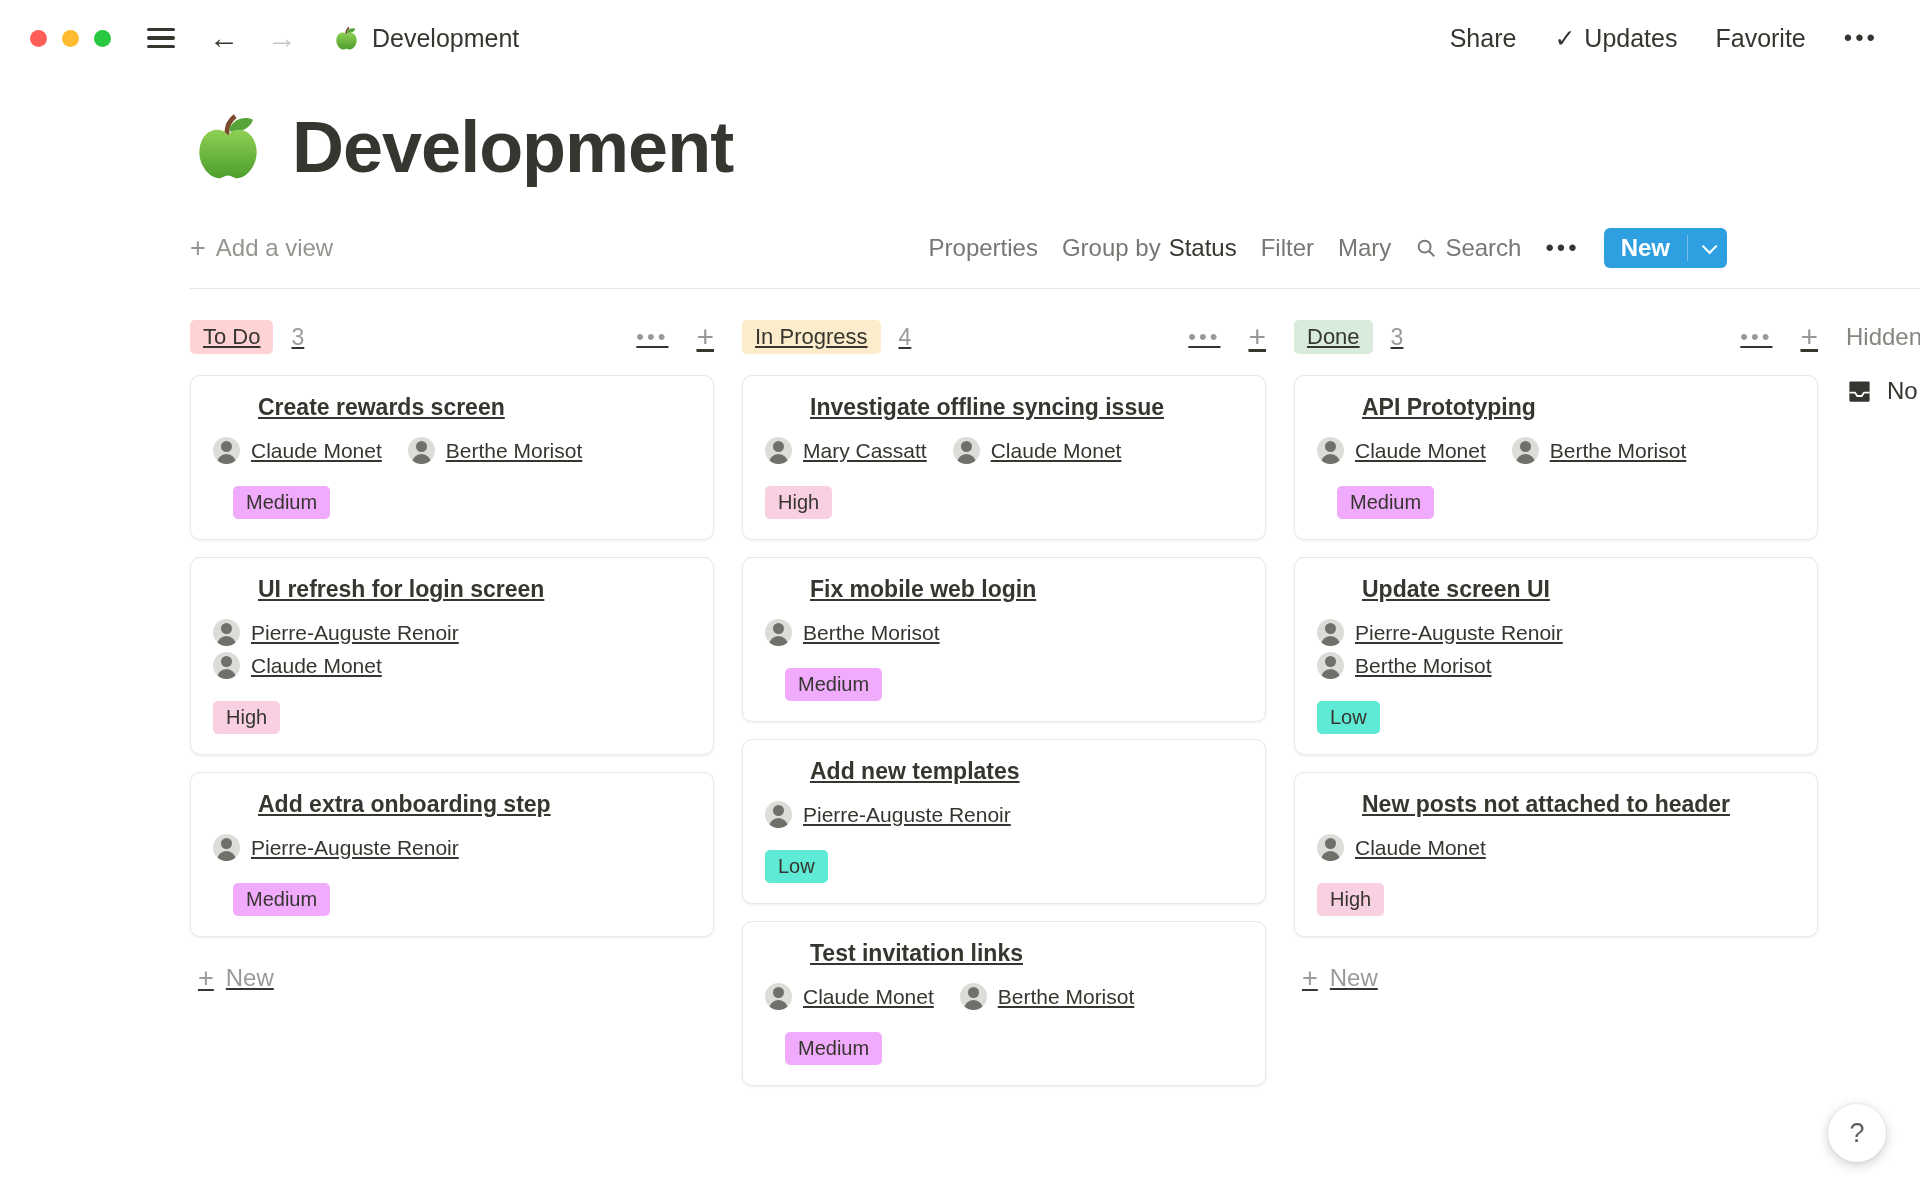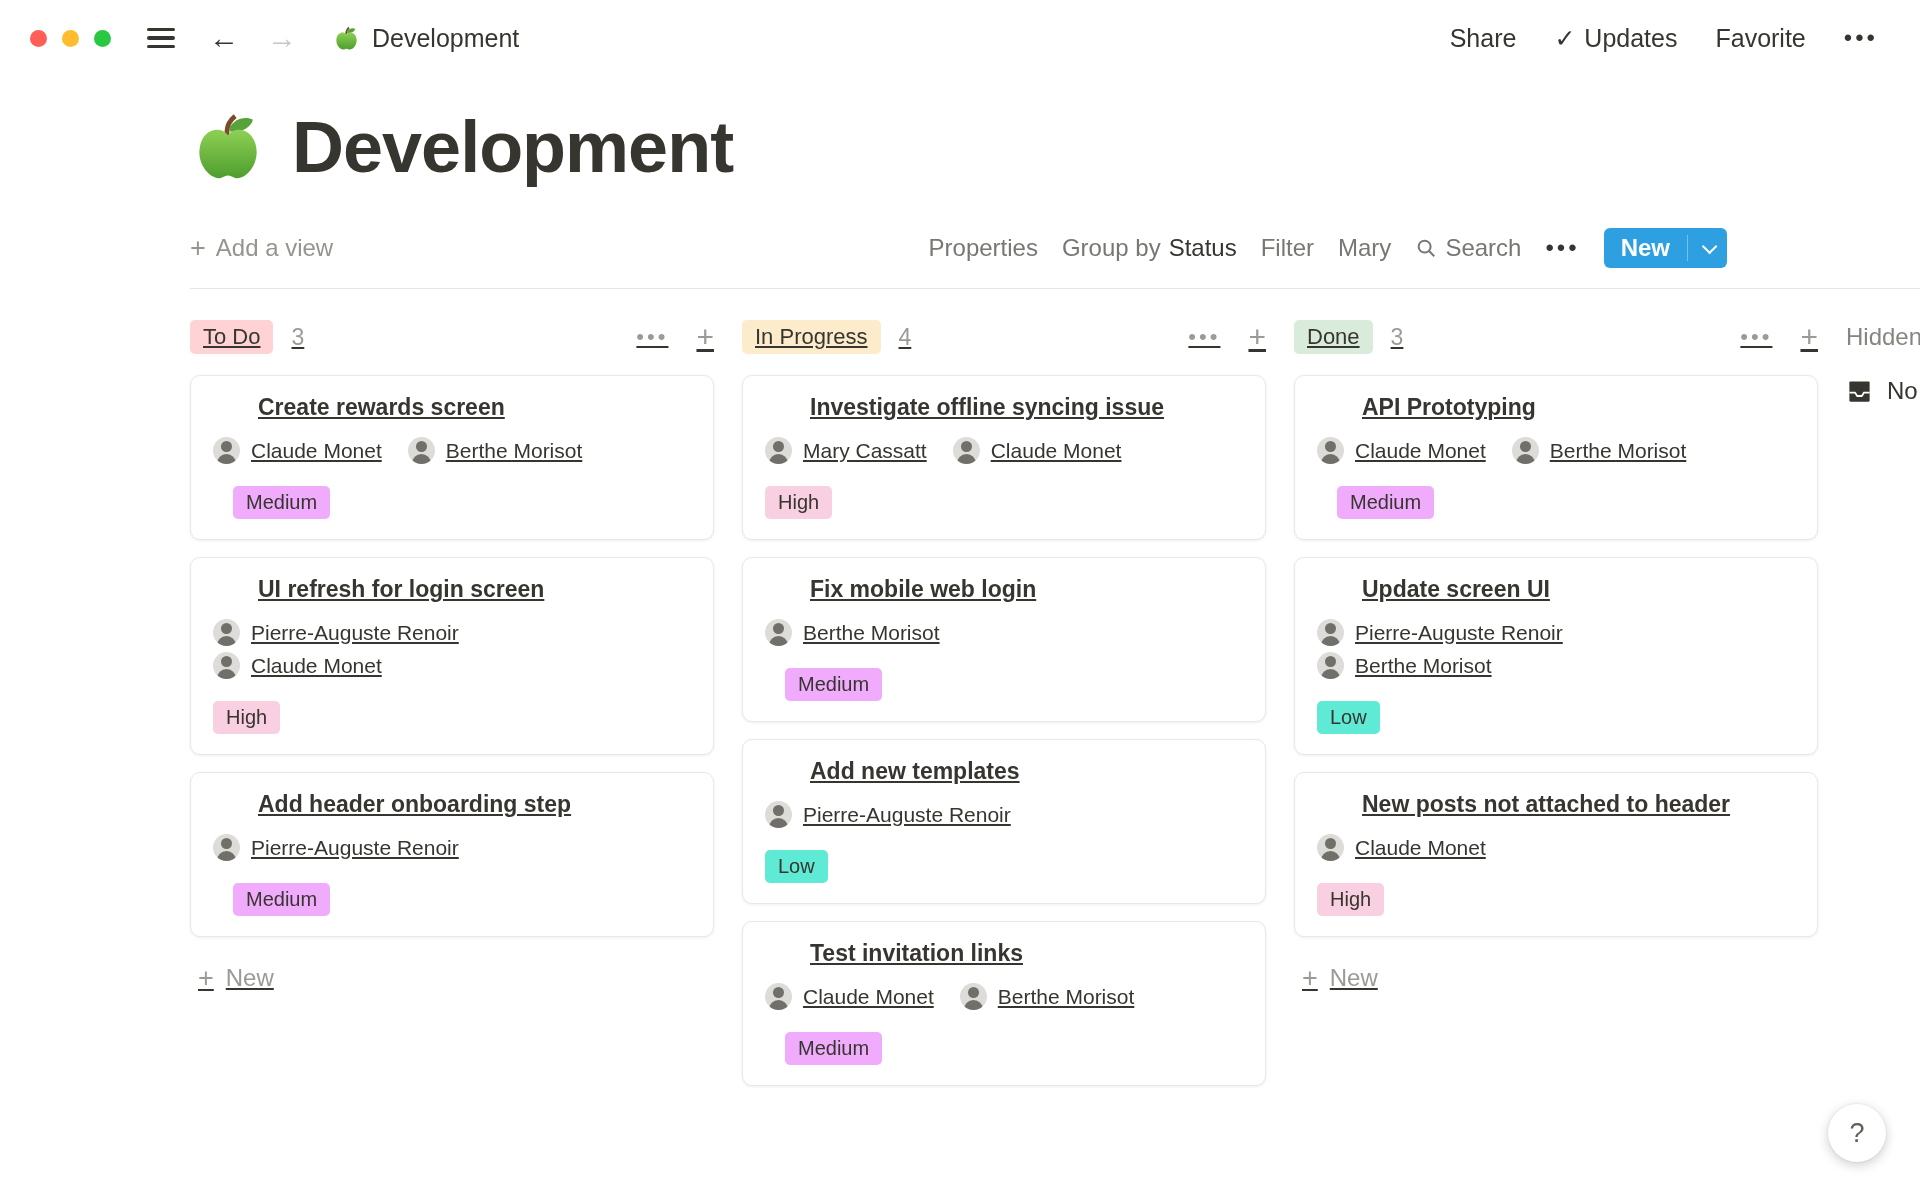--- a/index.html
+++ b/index.html
@@ -212,21 +212,21 @@
       <div class="a-row">
         <span class="assignee">
           <span class="avatar"></span>
           <span>Claude Monet</span>
         </span>
       </div>
       <span class="pill p-high">High</span>
     </div>
 
     <div class="card">
-      <div class="card-title">Add header onboarding step</div>
+      <div class="card-title">Add extra onboarding step</div>
       <div class="a-row">
         <span class="assignee">
           <span class="avatar"></span>
           <span>Pierre-Auguste Renoir</span>
         </span>
       </div>
       <span class="pill p-medium">Medium</span>
     </div>
 
     <div class="new-row">

